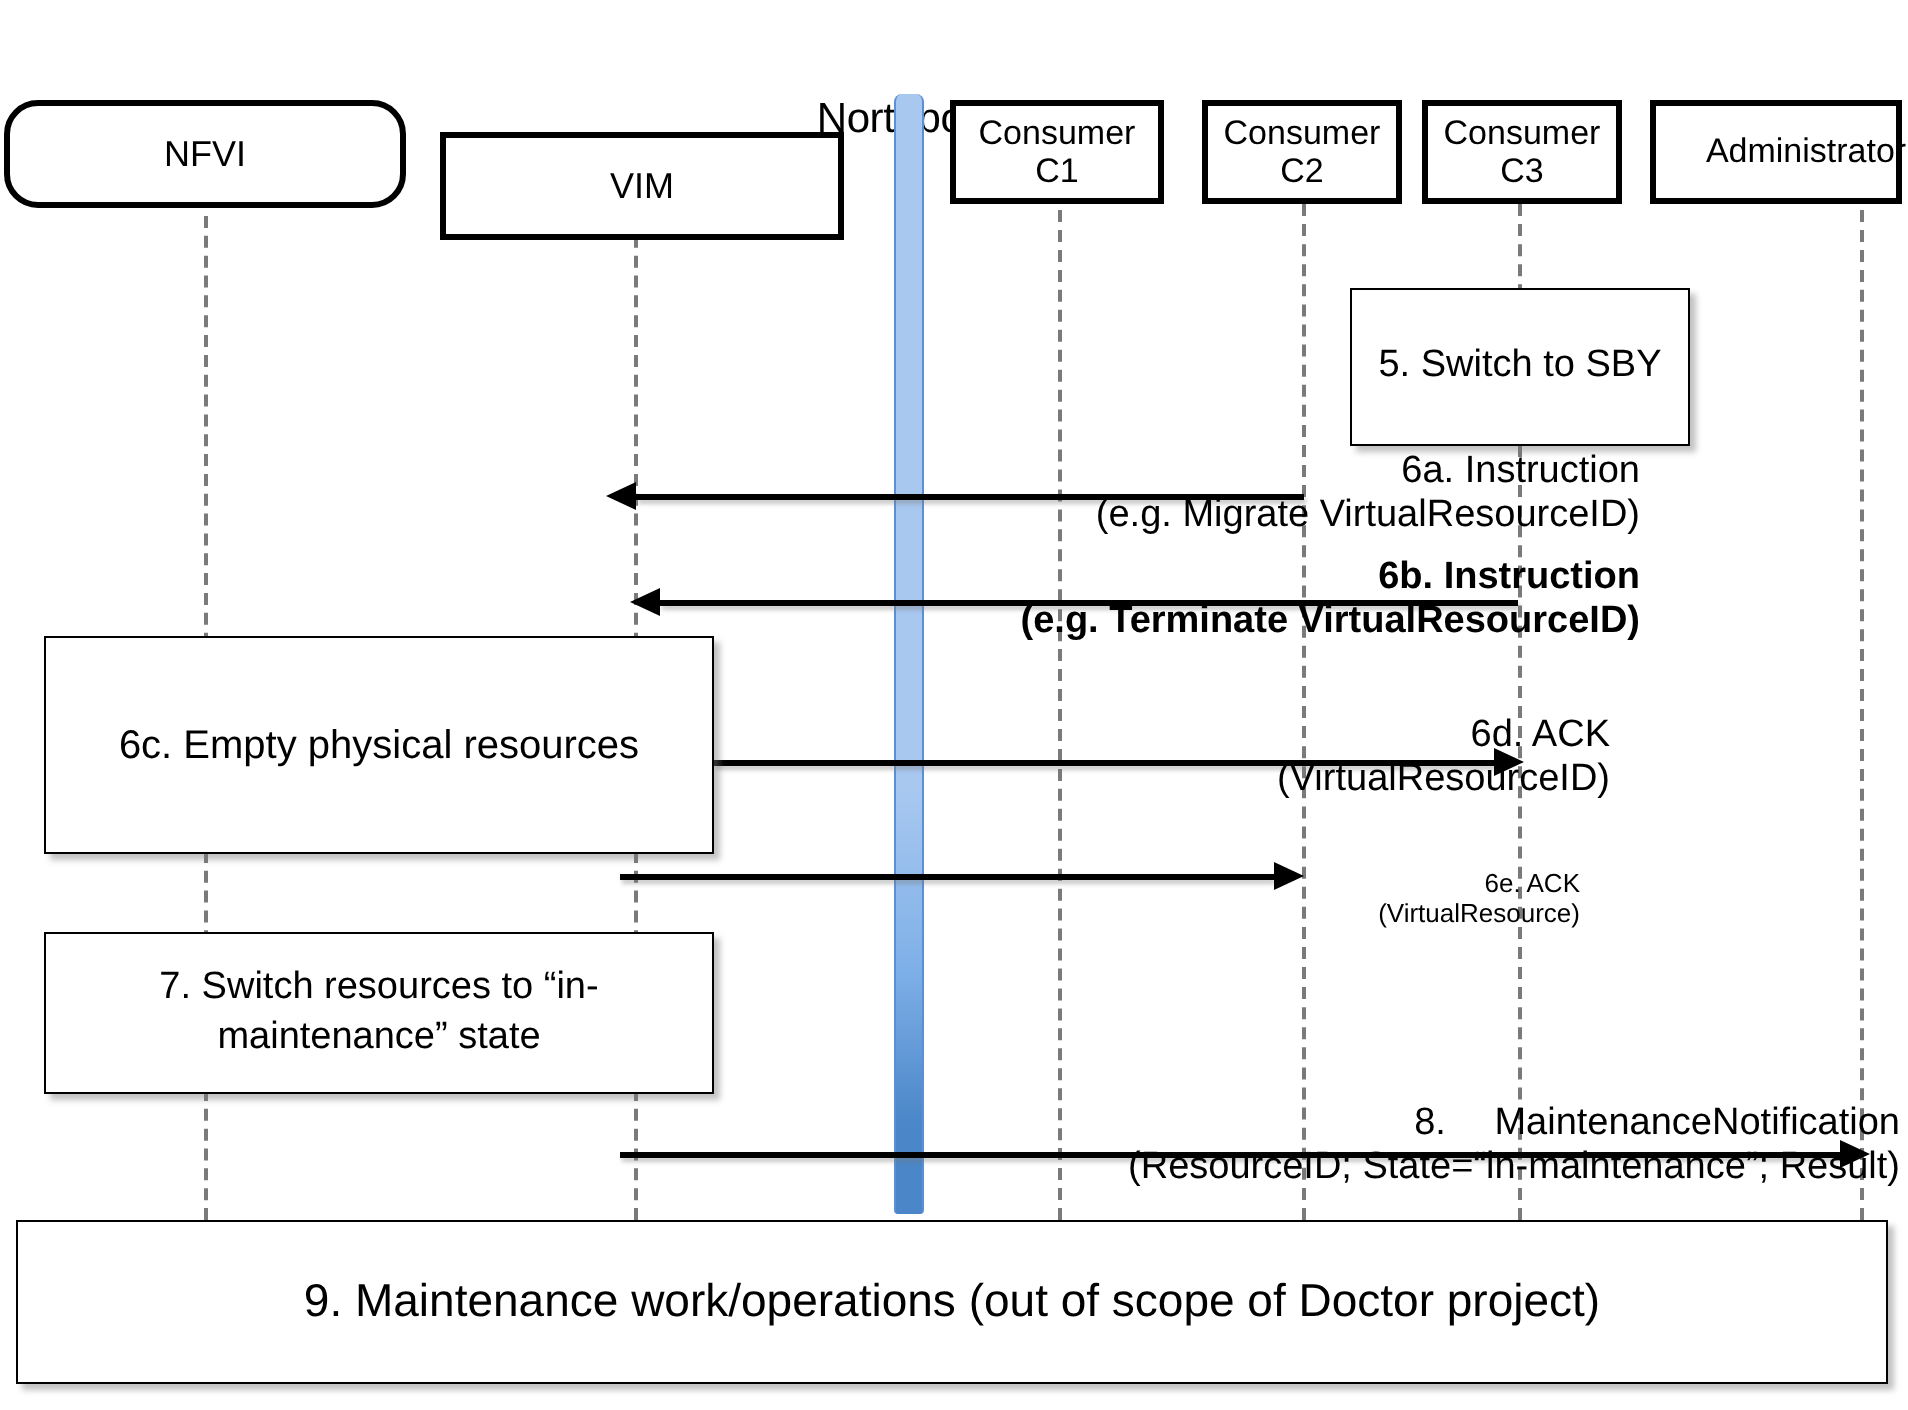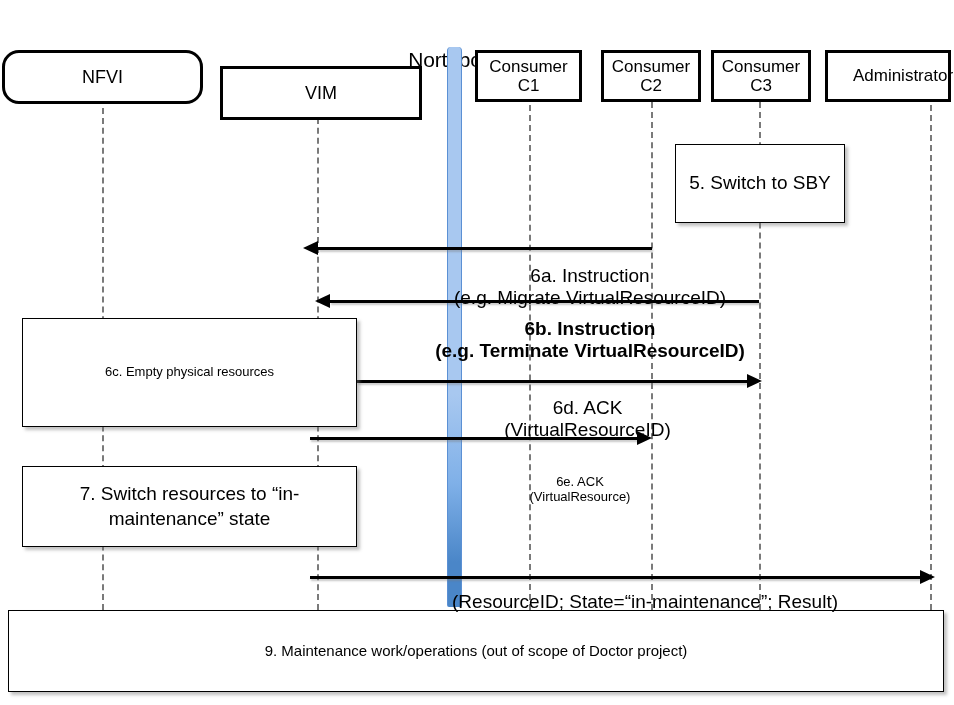--- a/index.html
+++ b/index.html
@@ -109,27 +109,26 @@
   }
   .arrowhead.left {
     border-top: 7px solid transparent;
     border-bottom: 7px solid transparent;
     border-right: 15px solid #000000;
   }
 
   
   .msg-label {
     position: absolute;
-    text-align: center;
+    text-align: right;
     z-index: 8;
     line-height: 1.18;
     white-space: nowrap;
     color: #000;
     background: transparent;
-    margin-top: 40px;
   }
   .msg-label .l1, .msg-label .l2 { display: block; }
 </style>
 </head>
 <body>
 
 <div id="canvas">
 
   <div class="diagram-title">Northbound I/F</div>
 
@@ -189,21 +188,21 @@
     <span class="l2">(e.g. Migrate VirtualResourceID)</span>
   </div>
 
   <div class="msg-line" style="left:330px; top:300px; width:429px;"></div>
   <div class="arrowhead left" style="left:315px; top:294px;"></div>
   <div class="msg-label" style="left:360px; top:278px; width:460px; font-size:19px;font-weight:bold;">
     <span class="l1">6b. Instruction</span>
     <span class="l2">(e.g. Terminate VirtualResourceID)</span>
   </div>
 
-  <div class="note-box" style="left:22px; top:318px; width:335px; height:109px; font-size:13px;text-align:right;">
+  <div class="note-box" style="left:22px; top:318px; width:335px; height:109px; font-size:20px;text-align:right;">
     <span>
       <span class="lbl">6c. Empty physical resources</span>
     </span>
   </div>
 
   <div class="msg-line" style="left:357px; top:380px; width:390px;"></div>
   <div class="arrowhead right" style="left:747px; top:374px;"></div>
   <div class="msg-label" style="left:370px; top:357px; width:435px; font-size:19px;">
     <span class="l1">6d. ACK</span>
     <span class="l2">(VirtualResourceID)</span>
@@ -219,23 +218,24 @@
   <div class="note-box" style="left:22px; top:466px; width:335px; height:81px; font-size:19px;">
     <span>
       <span class="lbl">7. Switch resources to</span>
       <span class="lbl">“in-maintenance” state</span>
     </span>
   </div>
 
   <div class="msg-line" style="left:310px; top:576px; width:610px;"></div>
   <div class="arrowhead right" style="left:920px; top:570px;"></div>
   <div class="msg-label" style="left:340px; top:551px; width:610px; font-size:19px;">
+    <span class="l1">8.  MaintenanceNotification</span>
     <span class="l2">(ResourceID; State=“in-maintenance”; Result)</span>
   </div>
 
-  <div class="note-box" style="left:8px; top:610px; width:936px; height:82px; font-size:15px;">
+  <div class="note-box" style="left:8px; top:610px; width:936px; height:82px; font-size:23px;">
     <span>
       <span class="lbl">9. Maintenance work/operations</span>
       <span class="lbl">(out of scope of Doctor project)</span>
     </span>
   </div>
 
 </div>
 
 </body></html>

